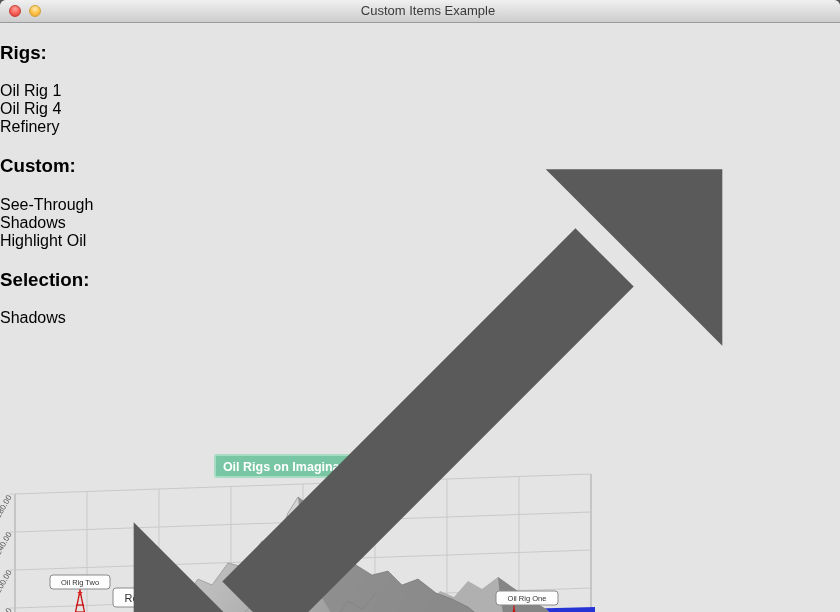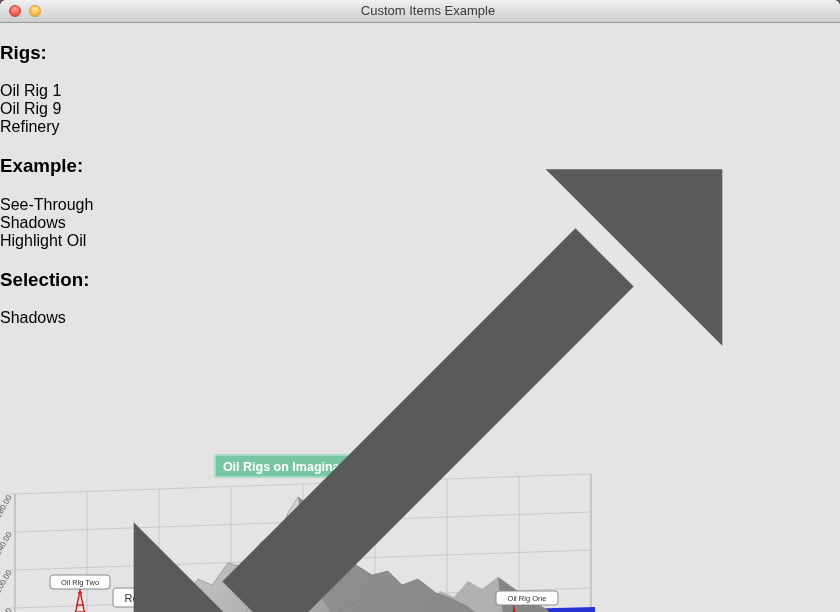--- a/index.html
+++ b/index.html
@@ -51,30 +51,30 @@
   <div class="content">
 
     <div class="panel panel-left">
       <h3>Rigs:</h3>
       <div class="cb-row">
         <span class="cb" data-checked="true"></span>
         <span class="cb-label">Oil Rig 1</span>
       </div>
       <div class="cb-row">
         <span class="cb" data-checked="true"></span>
-        <span class="cb-label">Oil Rig 9</span>
+        <span class="cb-label">Oil Rig 4</span>
       </div>
       <div class="cb-row">
         <span class="cb" data-checked="true"></span>
         <span class="cb-label">Refinery</span>
       </div>
     </div>
 
     <div class="panel panel-right">
-      <h3>Example:</h3>
+      <h3>Custom:</h3>
       <div class="cb-row">
         <span class="cb" data-checked="false"></span>
         <span class="cb-label">See-Through</span>
       </div>
       <div class="cb-row">
         <span class="cb" data-checked="true"></span>
         <span class="cb-label">Shadows</span>
       </div>
       <div class="cb-row">
         <span class="cb" data-checked="false"></span>

